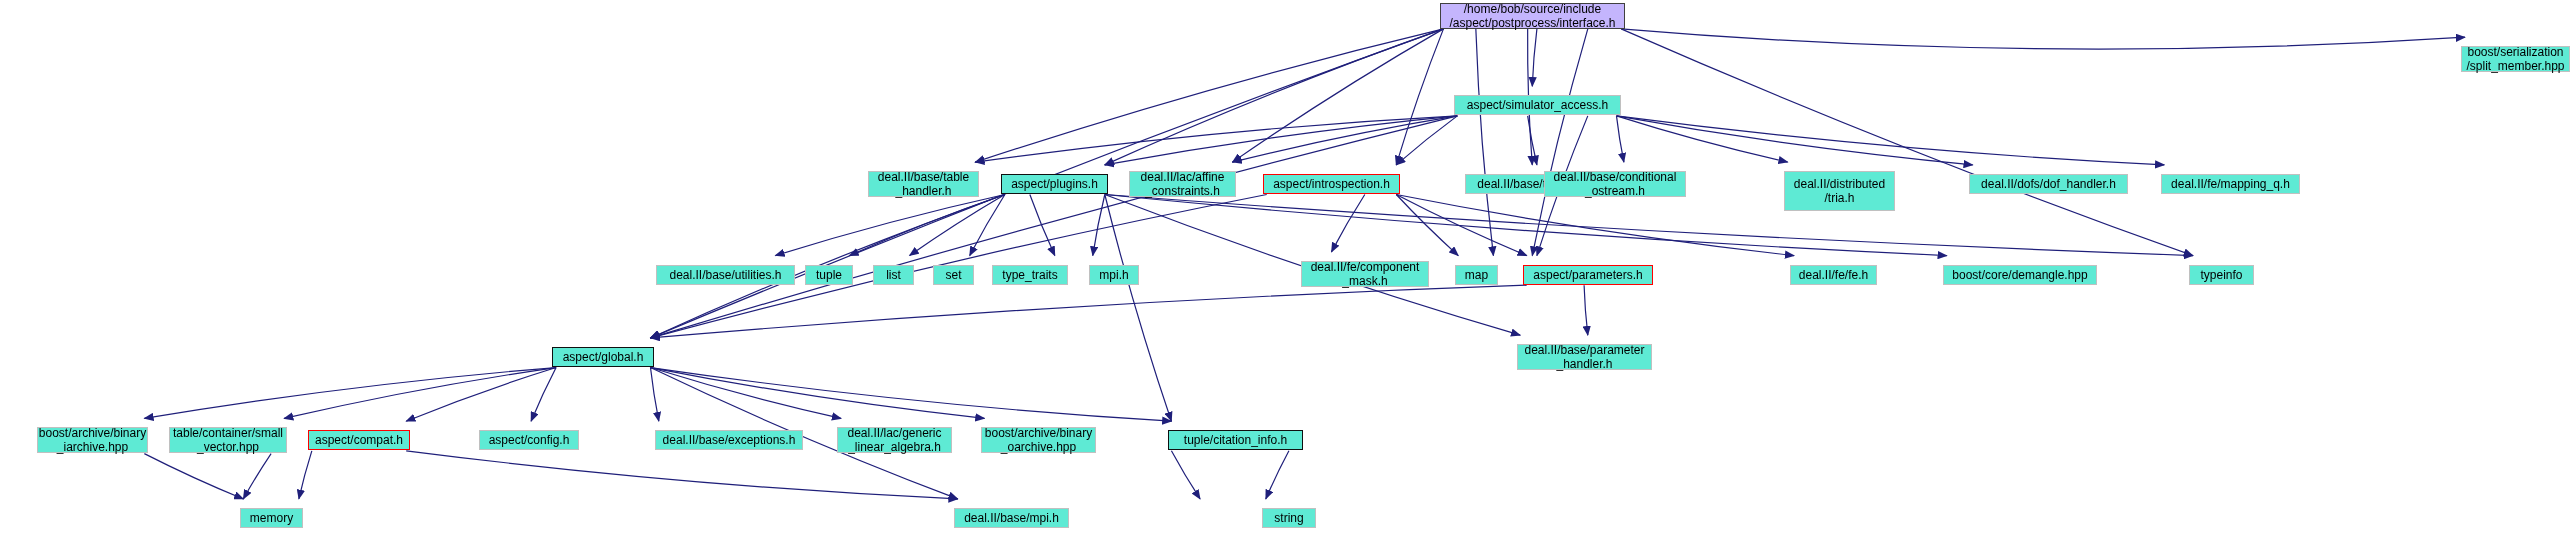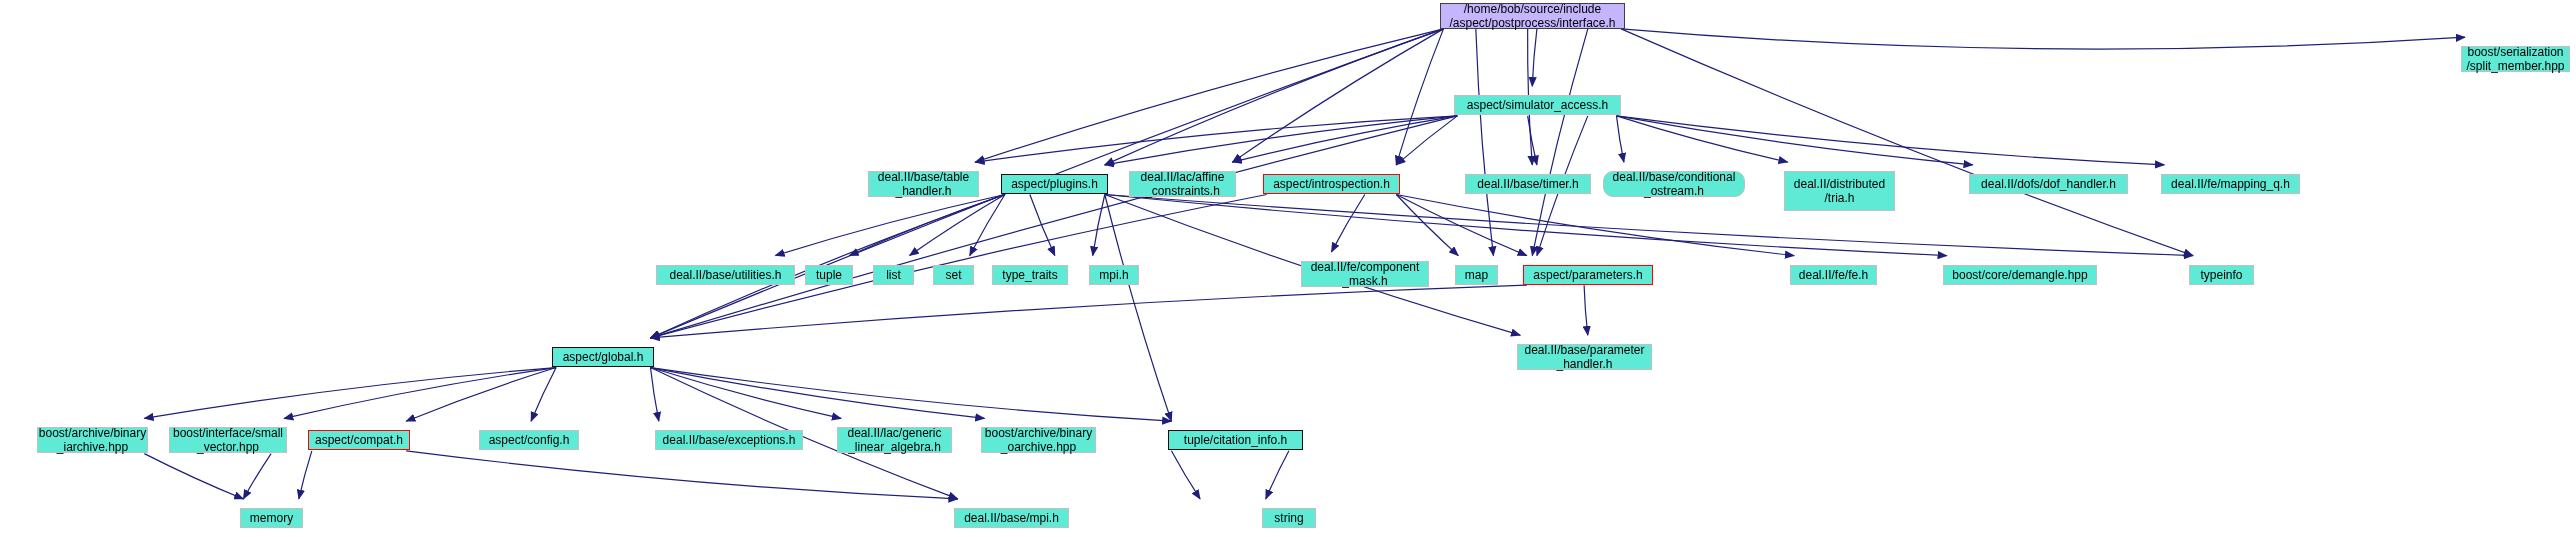--- a/index.html
+++ b/index.html
@@ -125,21 +125,21 @@
       <div class="node " style="left: 2461px; top: 46px; width: 109px; height: 26px;">boost/serialization
 /split_member.hpp</div>
       <div class="node " style="left: 1454px; top: 95px; width: 167px; height: 20.4px;">aspect/simulator_access.h</div>
       <div class="node " style="left: 868px; top: 171px; width: 111px; height: 26px;">deal.II/base/table
 _handler.h</div>
       <div class="node bold" style="left: 1001px; top: 174px; width: 107px; height: 20.4px;">aspect/plugins.h</div>
       <div class="node " style="left: 1129px; top: 171px; width: 107px; height: 26px;">deal.II/lac/affine
 _constraints.h</div>
       <div class="node hot" style="left: 1263px; top: 174px; width: 137px; height: 20.4px;">aspect/introspection.h</div>
       <div class="node " style="left: 1465px; top: 174px; width: 126px; height: 20.4px;">deal.II/base/timer.h</div>
-      <div class="node " style="left: 1603px; top: 171px; width: 142px; height: 26px; border-radius: 10px;">deal.II/base/conditional
+      <div class="node " style="left: 1544px; top: 171px; width: 142px; height: 26px;">deal.II/base/conditional
 _ostream.h</div>
       <div class="node " style="left: 1784px; top: 171px; width: 111px; height: 40px;">deal.II/distributed
 /tria.h</div>
       <div class="node " style="left: 1969px; top: 174px; width: 159px; height: 20.4px;">deal.II/dofs/dof_handler.h</div>
       <div class="node " style="left: 2161px; top: 174px; width: 139px; height: 20.4px;">deal.II/fe/mapping_q.h</div>
       <div class="node " style="left: 656px; top: 265px; width: 139px; height: 20.4px;">deal.II/base/utilities.h</div>
       <div class="node " style="left: 805px; top: 265px; width: 48px; height: 20.4px;">tuple</div>
       <div class="node " style="left: 873px; top: 265px; width: 41px; height: 20.4px;">list</div>
       <div class="node " style="left: 933px; top: 265px; width: 41px; height: 20.4px;">set</div>
       <div class="node " style="left: 992px; top: 265px; width: 76px; height: 20.4px;">type_traits</div>
@@ -149,21 +149,21 @@
       <div class="node " style="left: 1455px; top: 265px; width: 43px; height: 20.4px;">map</div>
       <div class="node hot" style="left: 1523px; top: 265px; width: 130px; height: 20.4px;">aspect/parameters.h</div>
       <div class="node " style="left: 1790px; top: 265px; width: 87px; height: 20.4px;">deal.II/fe/fe.h</div>
       <div class="node " style="left: 1943px; top: 265px; width: 154px; height: 20.4px;">boost/core/demangle.hpp</div>
       <div class="node " style="left: 2189px; top: 265px; width: 65px; height: 20.4px;">typeinfo</div>
       <div class="node bold" style="left: 552px; top: 347px; width: 102px; height: 20.4px;">aspect/global.h</div>
       <div class="node " style="left: 1517px; top: 344px; width: 135px; height: 26px;">deal.II/base/parameter
 _handler.h</div>
       <div class="node " style="left: 37px; top: 427px; width: 111px; height: 26px;">boost/archive/binary
 _iarchive.hpp</div>
-      <div class="node " style="left: 169px; top: 427px; width: 118px; height: 26px;">boost/interface/small
+      <div class="node " style="left: 169px; top: 427px; width: 118px; height: 26px;">table/container/small
 _vector.hpp</div>
       <div class="node hot" style="left: 308px; top: 430px; width: 102px; height: 20.4px;">aspect/compat.h</div>
       <div class="node " style="left: 435px; top: 430px; width: 100px; height: 20.4px; margin-left: 44px;">aspect/config.h</div>
       <div class="node " style="left: 655px; top: 430px; width: 148px; height: 20.4px;">deal.II/base/exceptions.h</div>
       <div class="node " style="left: 837px; top: 427px; width: 115px; height: 26px;">deal.II/lac/generic
 _linear_algebra.h</div>
       <div class="node " style="left: 981px; top: 427px; width: 115px; height: 26px;">boost/archive/binary
 _oarchive.hpp</div>
       <div class="node bold" style="left: 1168px; top: 430px; width: 135px; height: 20.4px;">tuple/citation_info.h</div>
       <div class="node " style="left: 240px; top: 508px; width: 63px; height: 20.4px;">memory</div>

